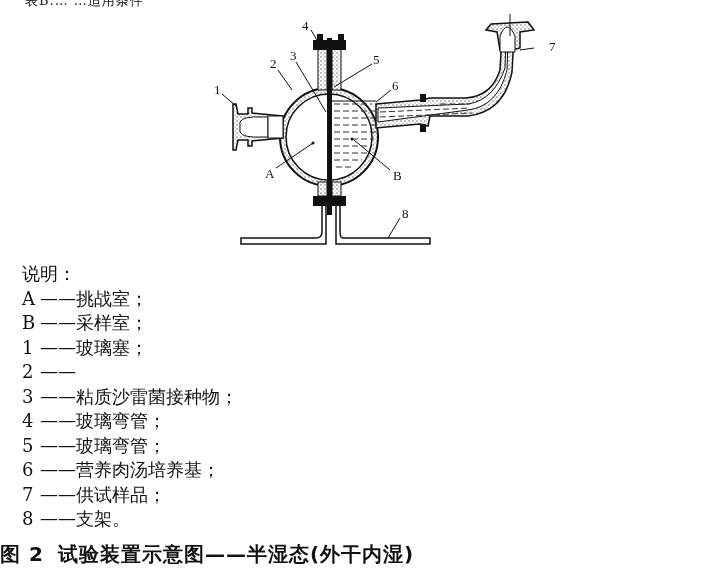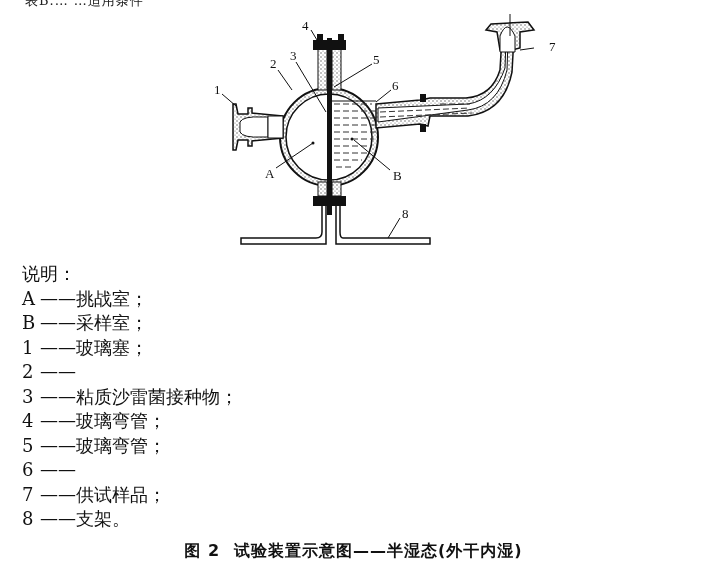--- a/index.html
+++ b/index.html
@@ -3,21 +3,21 @@
 <meta charset="utf-8">
 <style>
   html,body{margin:0;padding:0;background:#fff;}
   body{width:707px;height:581px;position:relative;overflow:hidden;font-family:"DejaVu Serif","Liberation Serif",serif;color:#111;}
   .topcut{position:absolute;left:25px;top:-8px;font-size:13px;color:#222;letter-spacing:1px;}
   #diagram{position:absolute;left:200px;top:10px;}
   .legend{position:absolute;left:22px;top:262px;font-size:18px;line-height:24.5px;}
   .legend .row{white-space:nowrap;display:flex;}
   .legend .key{display:inline-block;width:18px;}
   .legend .dash{display:inline-block;}
-  .caption{position:absolute;left:0;width:707px;top:541px;text-align:center;font-family:"DejaVu Sans","Liberation Sans",sans-serif;font-weight:bold;font-size:16px;letter-spacing:1px;}
+  .caption{position:absolute;left:0;width:707px;top:541px;text-align:left;font-family:"DejaVu Sans","Liberation Sans",sans-serif;font-weight:bold;font-size:20px;letter-spacing:1px;}
   .caption .num{margin-right:14px;}
   svg text{font-family:"Liberation Serif","DejaVu Serif",serif;font-size:13px;fill:#111;}
 </style>
 </head>
 <body>
 
 <div class="topcut">表B.…  …适用条件</div>
 
 <svg id="diagram" width="380" height="240" viewBox="200 10 380 240" xmlns="http://www.w3.org/2000/svg">
   <defs>
@@ -157,20 +157,21 @@
       <span>玻璃弯管；</span>
     </div>
   <div class="row">
       <span class="key">5</span>
       <span class="dash">——</span>
       <span>玻璃弯管；</span>
     </div>
   <div class="row">
       <span class="key">6</span>
       <span class="dash">——</span>
+      <span>营养肉汤培养基；</span>
     </div>
   <div class="row">
       <span class="key">7</span>
       <span class="dash">——</span>
       <span>供试样品；</span>
     </div>
   <div class="row">
       <span class="key">8</span>
       <span class="dash">——</span>
       <span>支架。</span>

